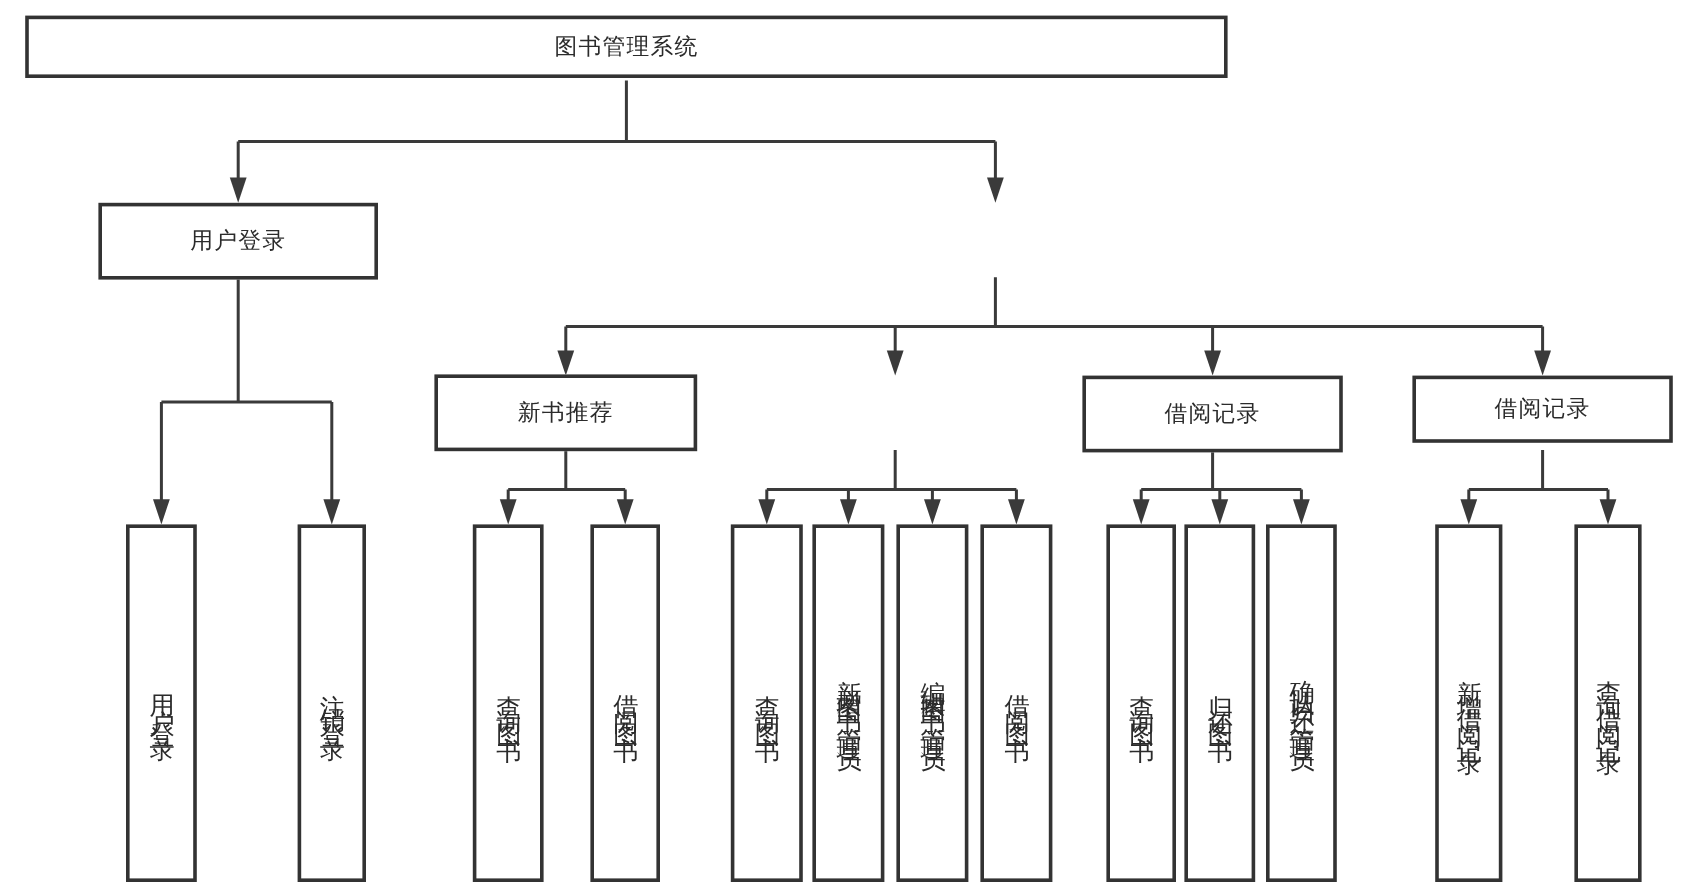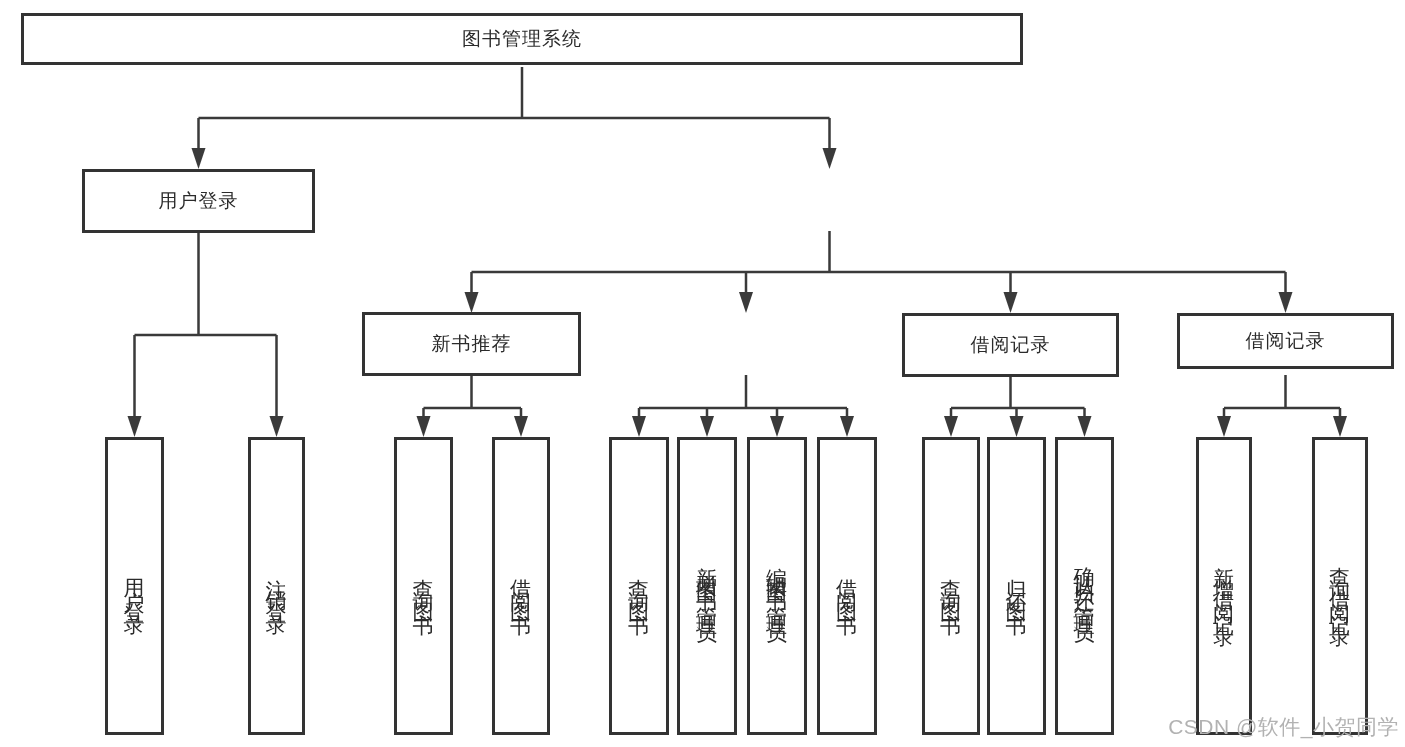--- a/index.html
+++ b/index.html
@@ -173,15 +173,14 @@
   <div class="vbox long" style="left:1055px;width:59px">
     <span>确认归还（管理员）</span>
   </div>
   <div class="vbox" style="left:1196px;width:56px">
     <span>新增借阅记录</span>
   </div>
   <div class="vbox" style="left:1312px;width:56px">
     <span>查询借阅记录</span>
   </div>
 
-  <div class="watermark">CSDN @软件_小贺同学</div>
 
 </div>
 
 </body></html>

